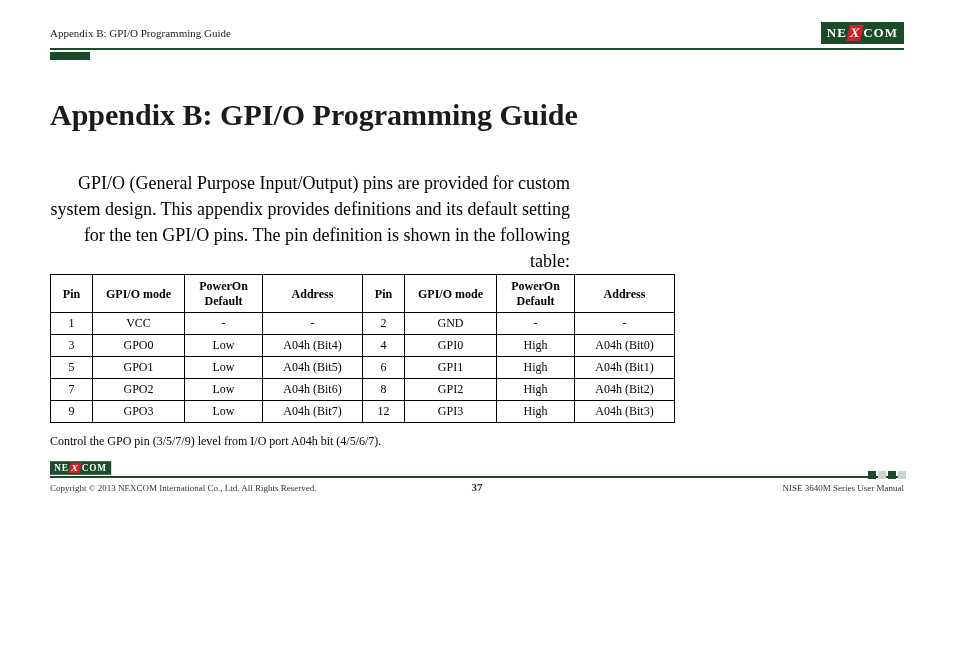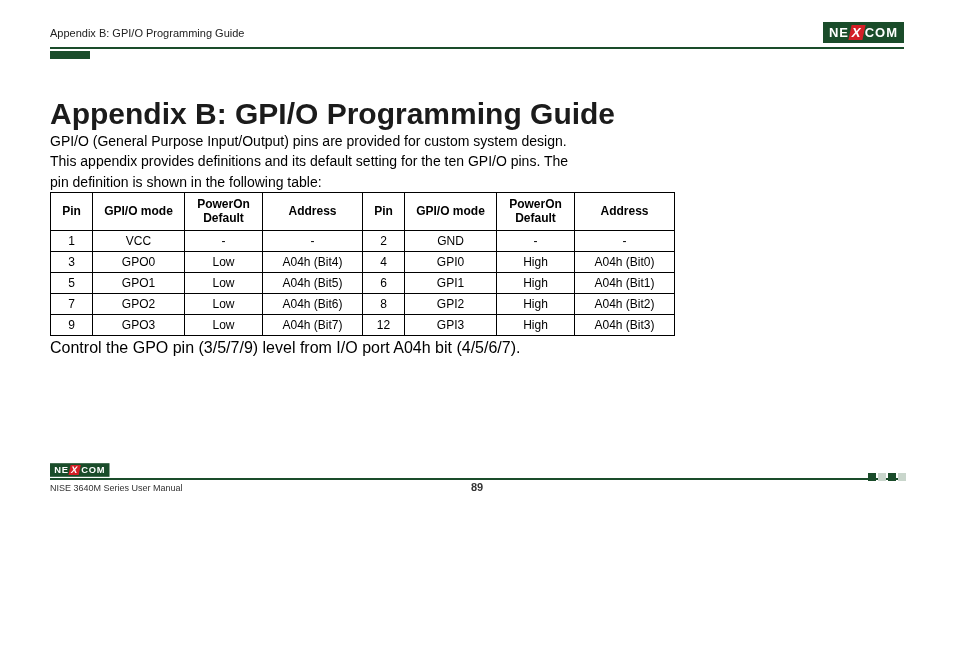--- a/index.html
+++ b/index.html
@@ -1,39 +1,39 @@
 <!DOCTYPE html>
 <html><head>
 <meta charset="utf-8">
 <style>
   * { box-sizing: border-box; margin: 0; padding: 0; }
   html, body { width: 954px; height: 672px; background: #fff; font-family: "Segoe UI", Arial, sans-serif; color: #000; }
-  .page { position: relative; width: 954px; height: 511px; padding: 22px 50px 0 50px; }
+  .page { position: relative; width: 954px; height: 511px; padding: 22px 50px 0 50px; font-family: Liberation Serif, serif; }
 
   .hdr { display: flex; justify-content: space-between; align-items: center; font-size: 11px; }
   .hdr-left { font-weight: 400; color: #222; }
   .logo { display: flex; align-items: center; }
   .logo-box { background: #1a4c2a; color: #fff; font-weight: 700; letter-spacing: 1px; font-size: 13px; padding: 3px 6px; display: flex; align-items: center; }
   .logo-x { color: #fff; background: #d31f26; display:inline-block; transform: skewX(-12deg); padding:0 2px; margin:0 1px; font-weight:700;}
   .hr-top { height: 2px; background: #1a4c2a; margin-top: 4px; position: relative; }
   .hr-top::before { content:""; position:absolute; left:0; top:4px; width:40px; height:8px; background:#1a4c2a; }
 
   .title { font-size: 30px; font-weight: 700; margin-top: 48px; color:#1b1b1b; }
-  .intro { font-size: 14px; line-height: 1.45; max-width: 520px; }
+  .intro { font-size: 18px; line-height: 1.45; margin-top: 38px; max-width: 520px; text-align: right; }
 
   table { border-collapse: collapse; font-size: 12px; }
   th, td { border: 1px solid #000; text-align: center; vertical-align: middle; }
   th { font-weight: 700; padding: 4px 10px; line-height:1.2; }
   td { padding: 3px 10px; }
   .col-pin { width: 42px; }
   .col-mode { width: 92px; }
   .col-pod { width: 78px; }
   .col-addr { width: 100px; }
 
-  .note { font-size: 16px; line-height: 1.45; }
+  .note { font-size: 12px; line-height: 1.45; margin-top: 10px; }
 
   .ftr { position: absolute; left: 50px; right: 50px; bottom: 18px; }
   .ftr-line { height: 2px; background: #1a4c2a; margin-bottom: 3px; position: relative;}
   .ftr-sq { position:absolute; right:-2px; top:-5px; display:flex; gap:2px;}
   .ftr-sq span{ width:8px; height:8px; background:#1a4c2a; display:inline-block;}
   .ftr-sq span.off{ background:#c9d6cc; }
   .ftr-row { display: flex; justify-content: space-between; align-items: flex-end; font-size: 9px; color:#333; }
   .ftr-logo { transform: scale(0.85); transform-origin: left center; }
   .ftr-logo .logo-box{ font-size:11px; padding:2px 5px;}
   .ftr-copy{ margin-top:2px; }
@@ -141,17 +141,18 @@
     </div>
     <div class="ftr-line">
       <div class="ftr-sq">
           <span></span>
           <span class="off"></span>
           <span></span>
           <span class="off"></span>
         </div>
     </div>
     <div class="ftr-row">
-      <div class="ftr-page">89</div>
+      <div class="ftr-copy">Copyright © 2013 NEXCOM International Co., Ltd. All Rights Reserved.</div>
+      <div class="ftr-page">37</div>
       <div class="ftr-right">NISE 3640M Series User Manual</div>
     </div>
   </div>
 </div>
 
 </body></html>

